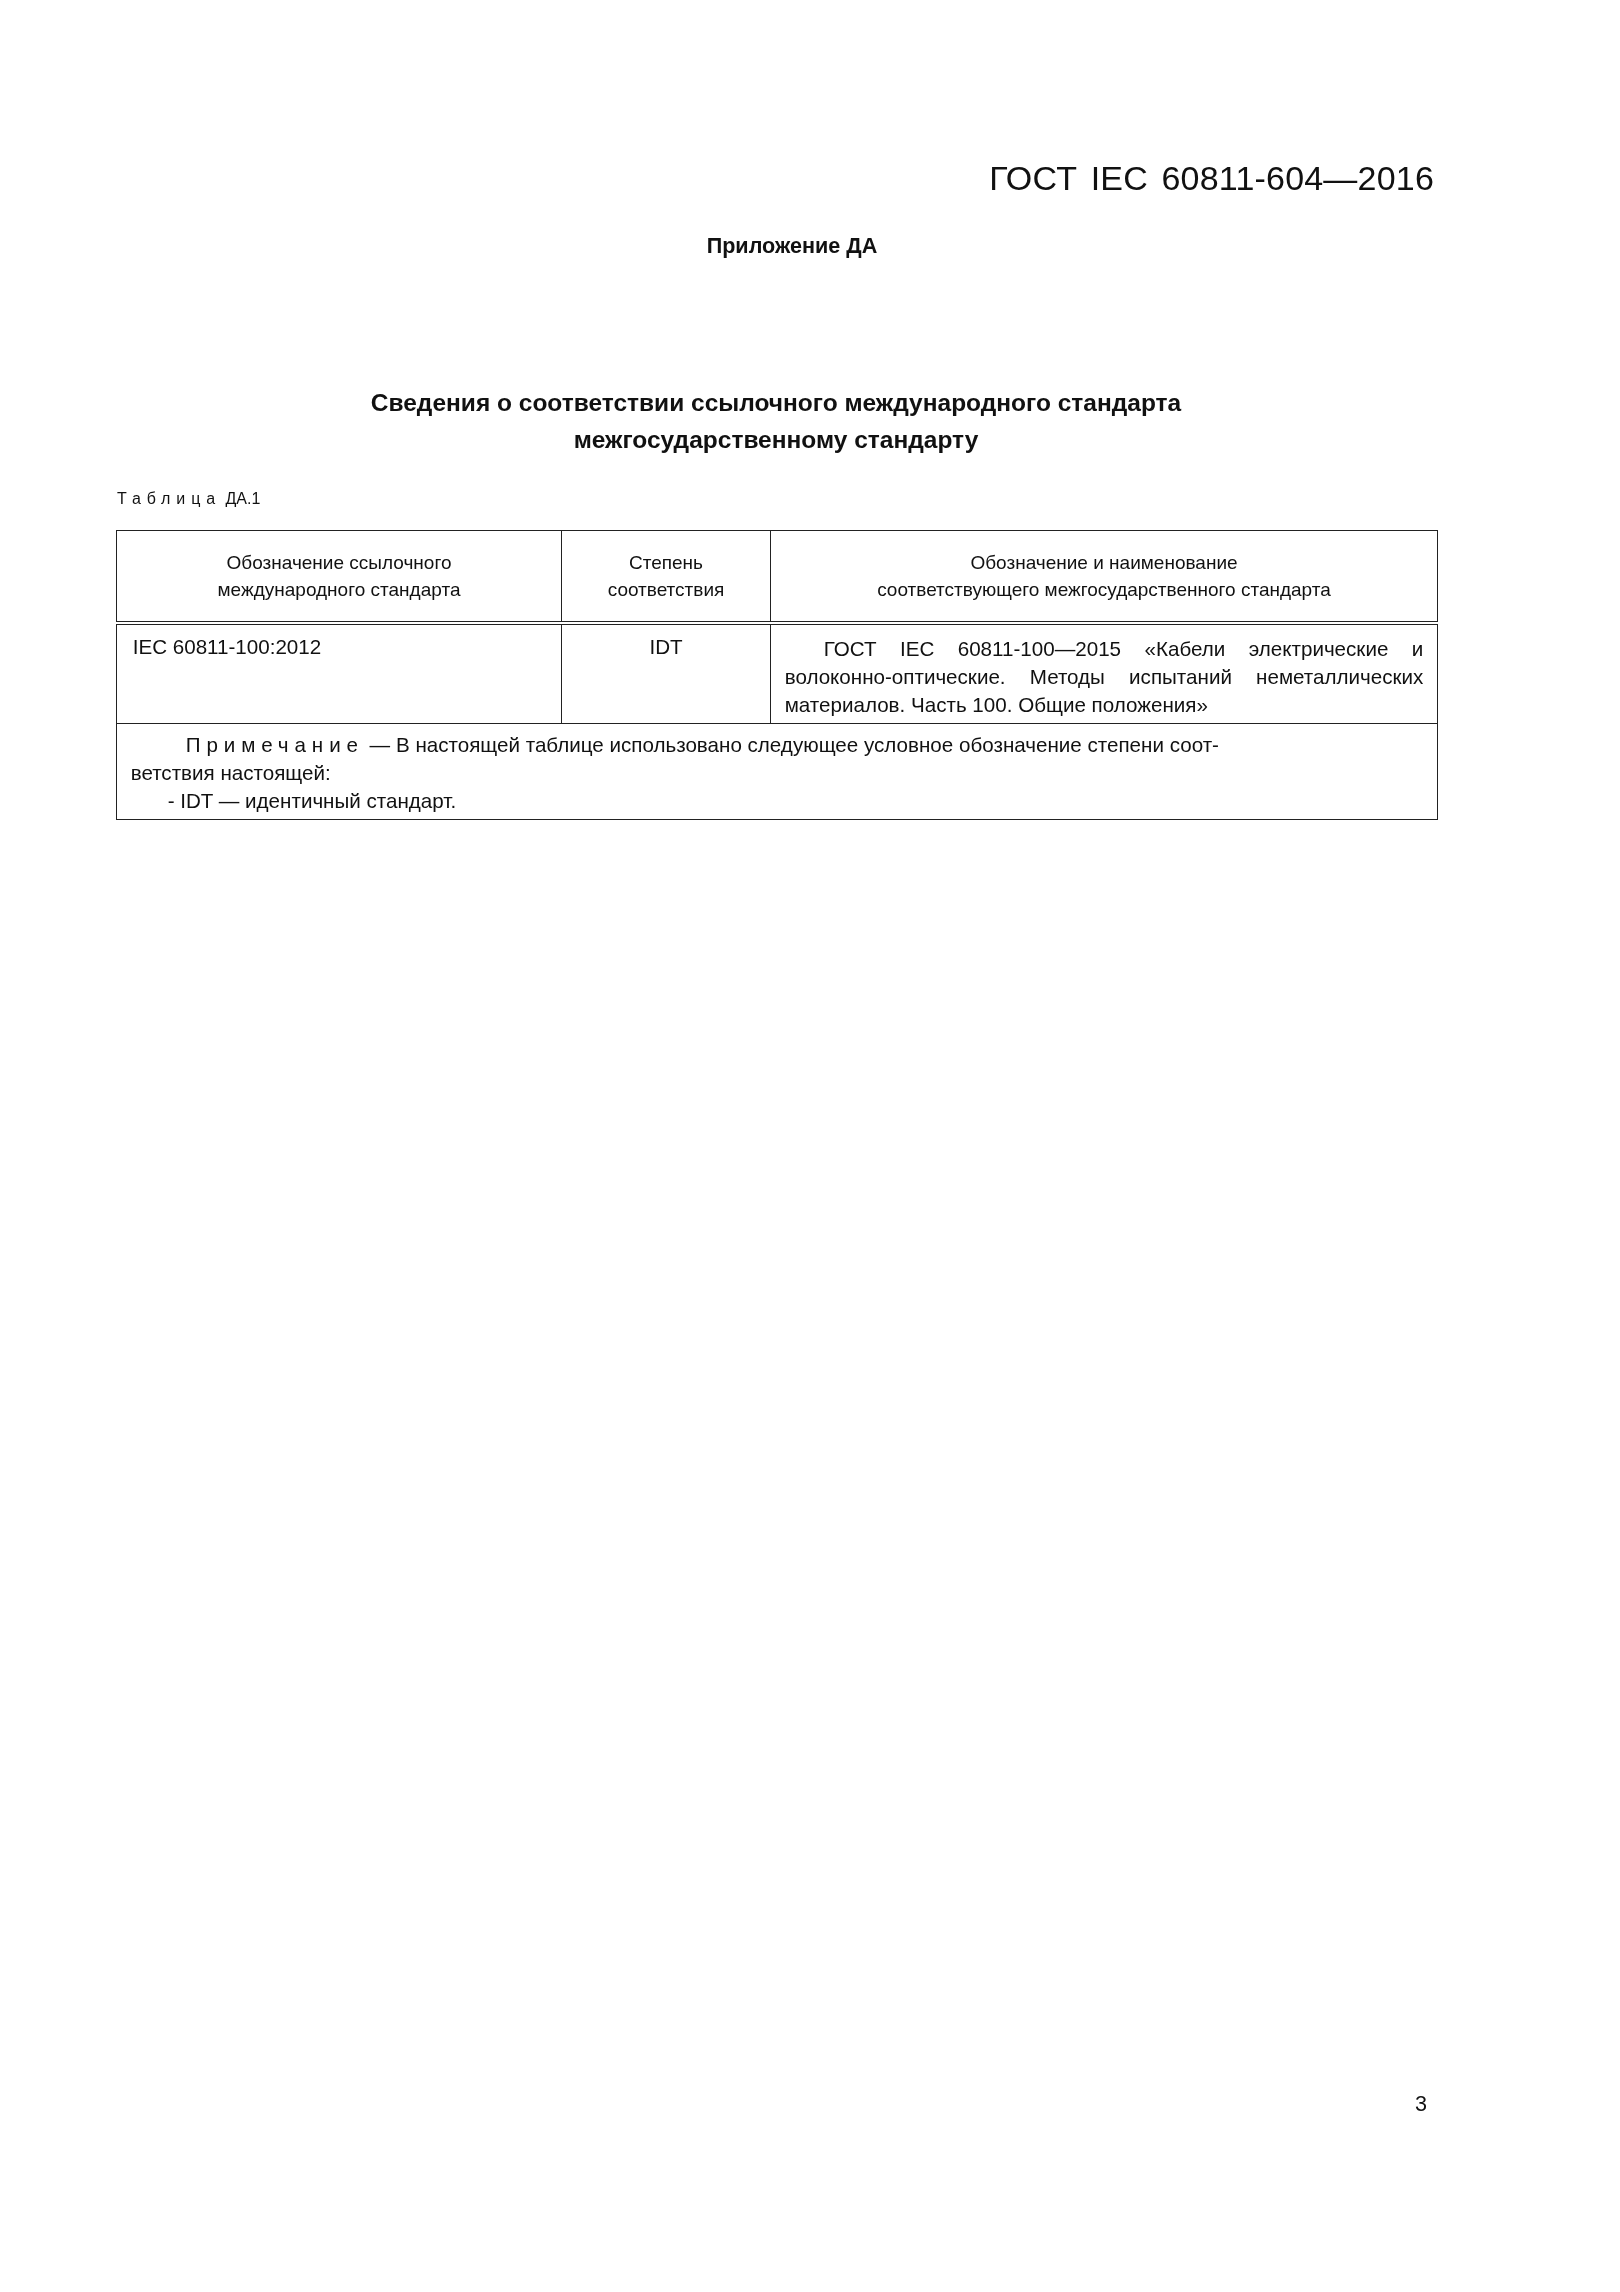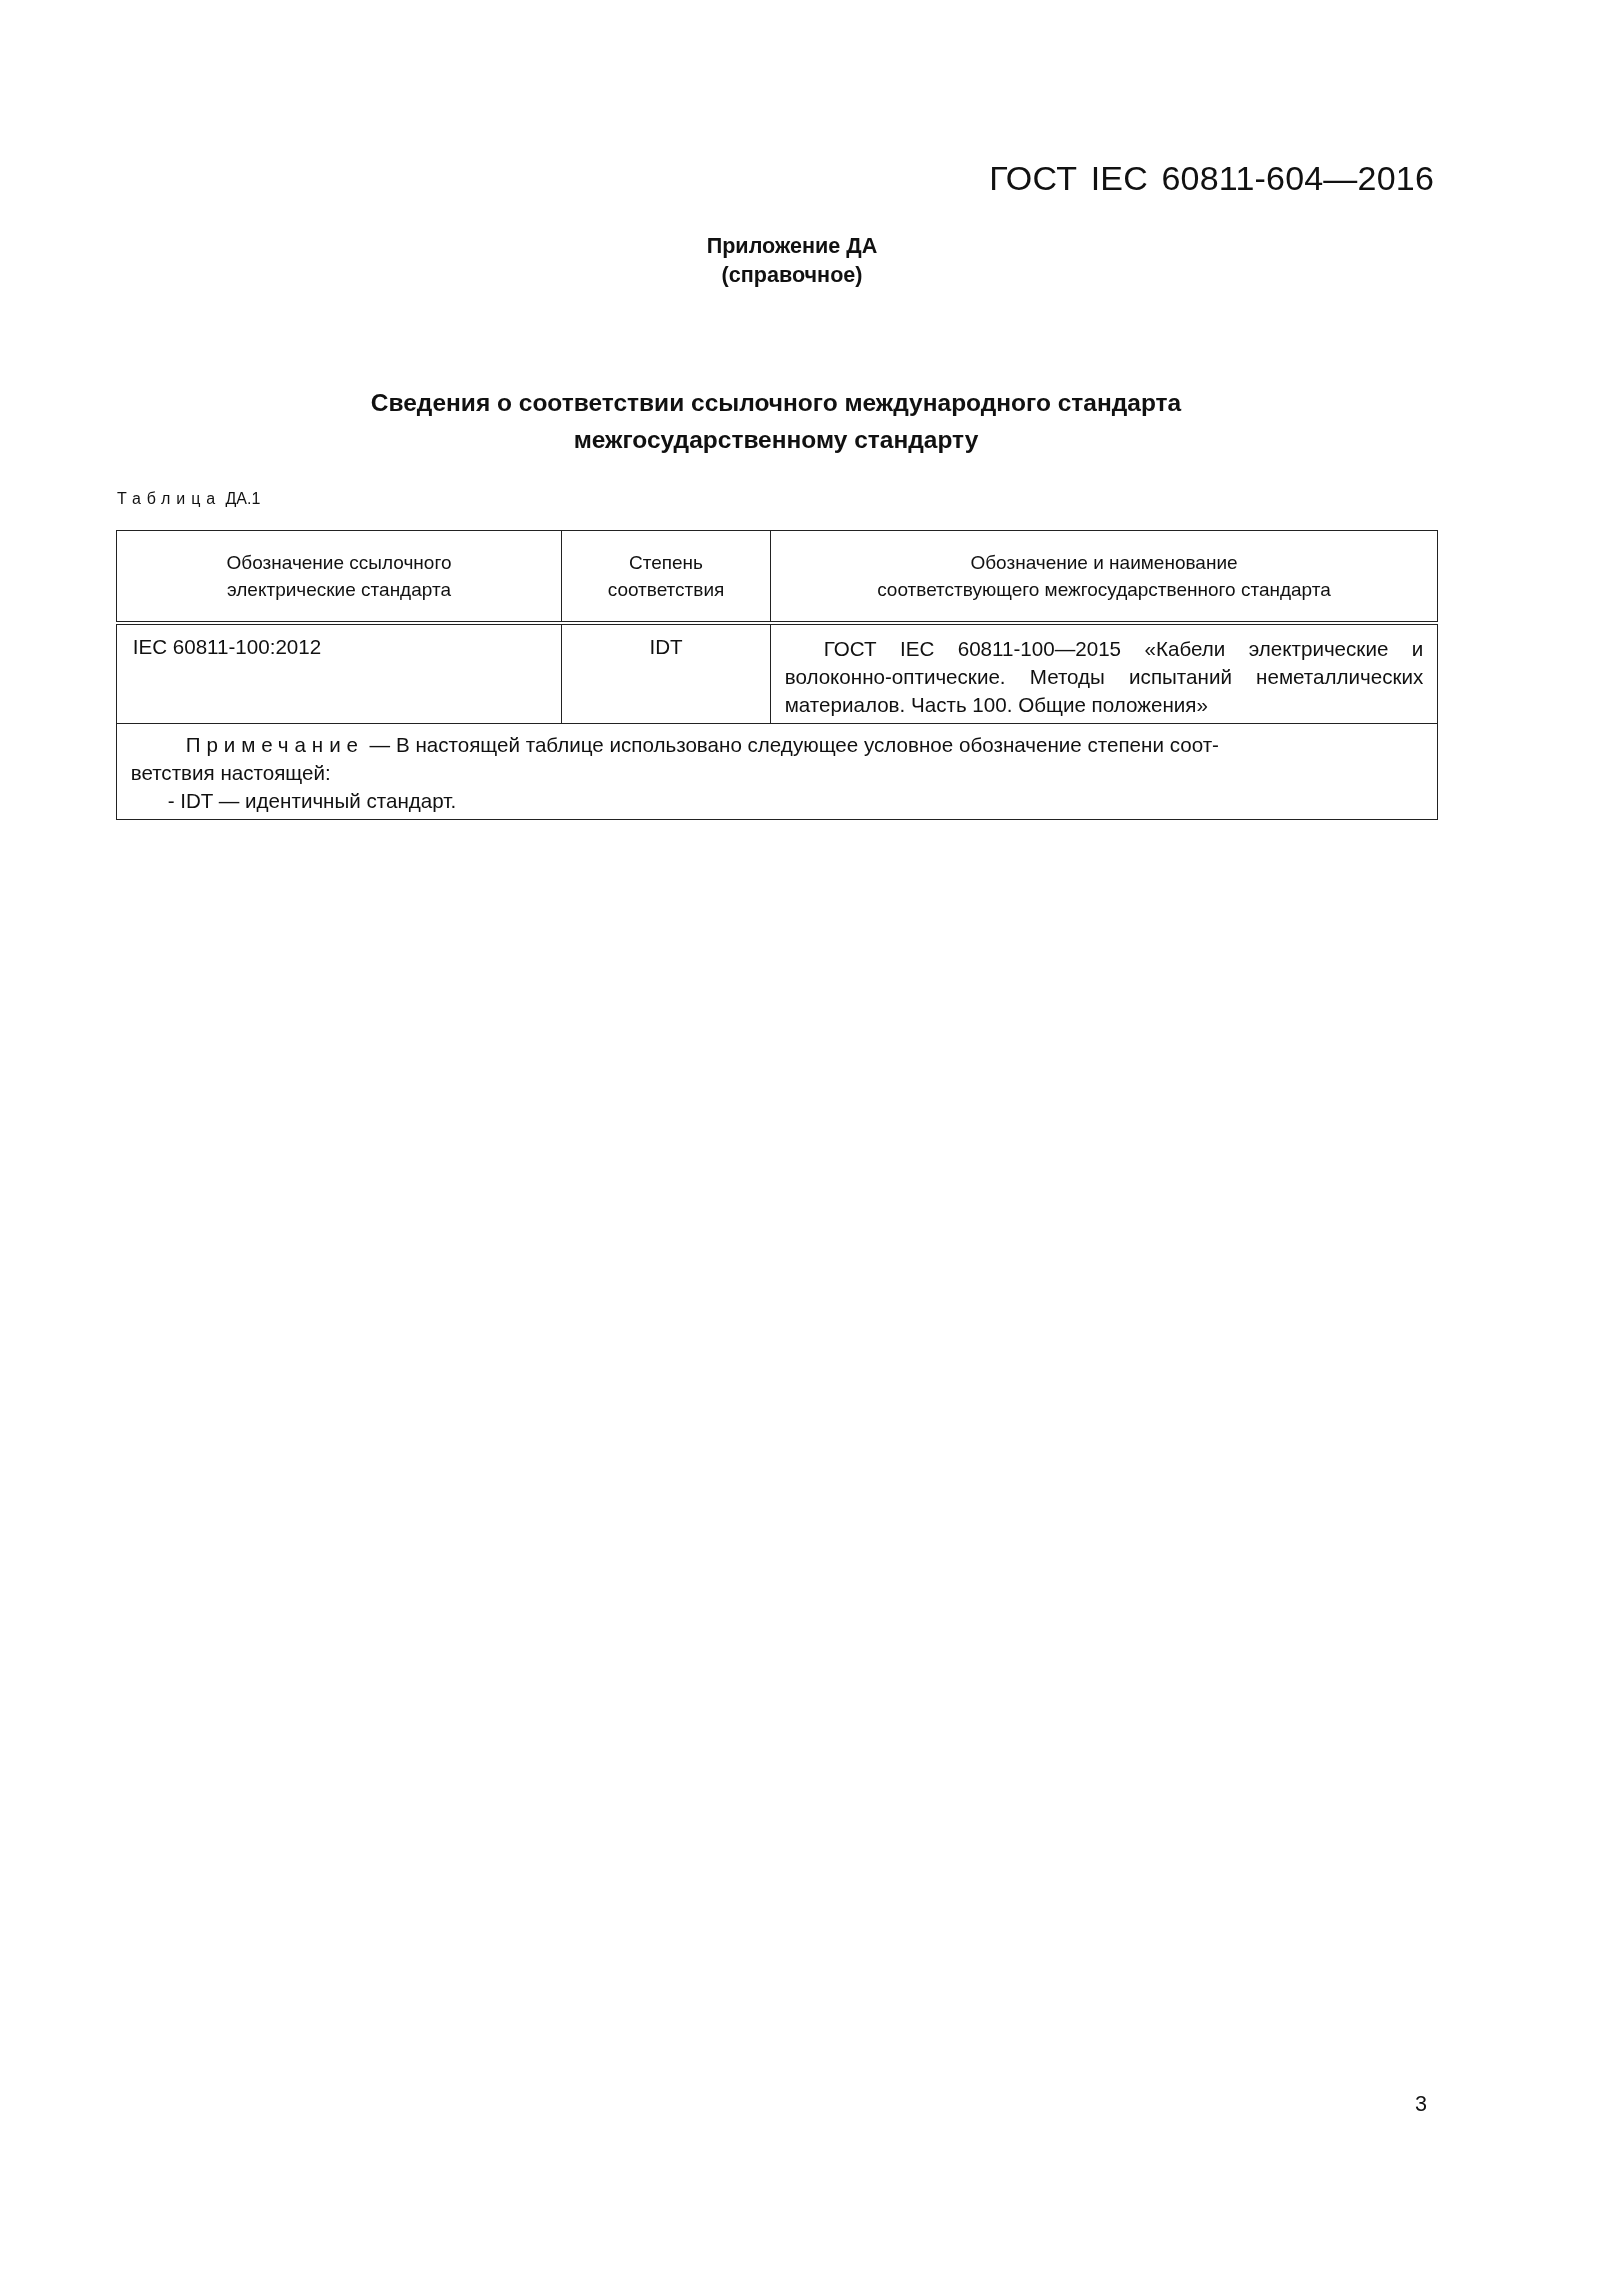--- a/index.html
+++ b/index.html
@@ -115,39 +115,38 @@
       font-size: 21.6px;
     }
   </style>
 </head>
 <body>
 
 <div class="doc-code">ГОСТ  IEC 60811-604—2016</div>
 
 <div class="appendix">
   <div>Приложение ДА</div>
-  <div>(справочное)</div>
 </div>
 
 <div class="section-title">
   <div>Сведения о соответствии ссылочного международного стандарта</div>
   <div>межгосударственному стандарту</div>
 </div>
 
 <div class="table-caption">
   <span class="spaced">Таблица</span>
   <span>ДА.1</span>
 </div>
 
 <table class="main">
   <thead>
     <tr>
       <th class="col1">
         <div>Обозначение ссылочного</div>
-        <div>электрические стандарта</div>
+        <div>международного стандарта</div>
       </th>
       <th class="col2">
         <div>Степень</div>
         <div>соответствия</div>
       </th>
       <th class="col3">
         <div>Обозначение и наименование</div>
         <div>соответствующего межгосударственного стандарта</div>
       </th>
     </tr>

